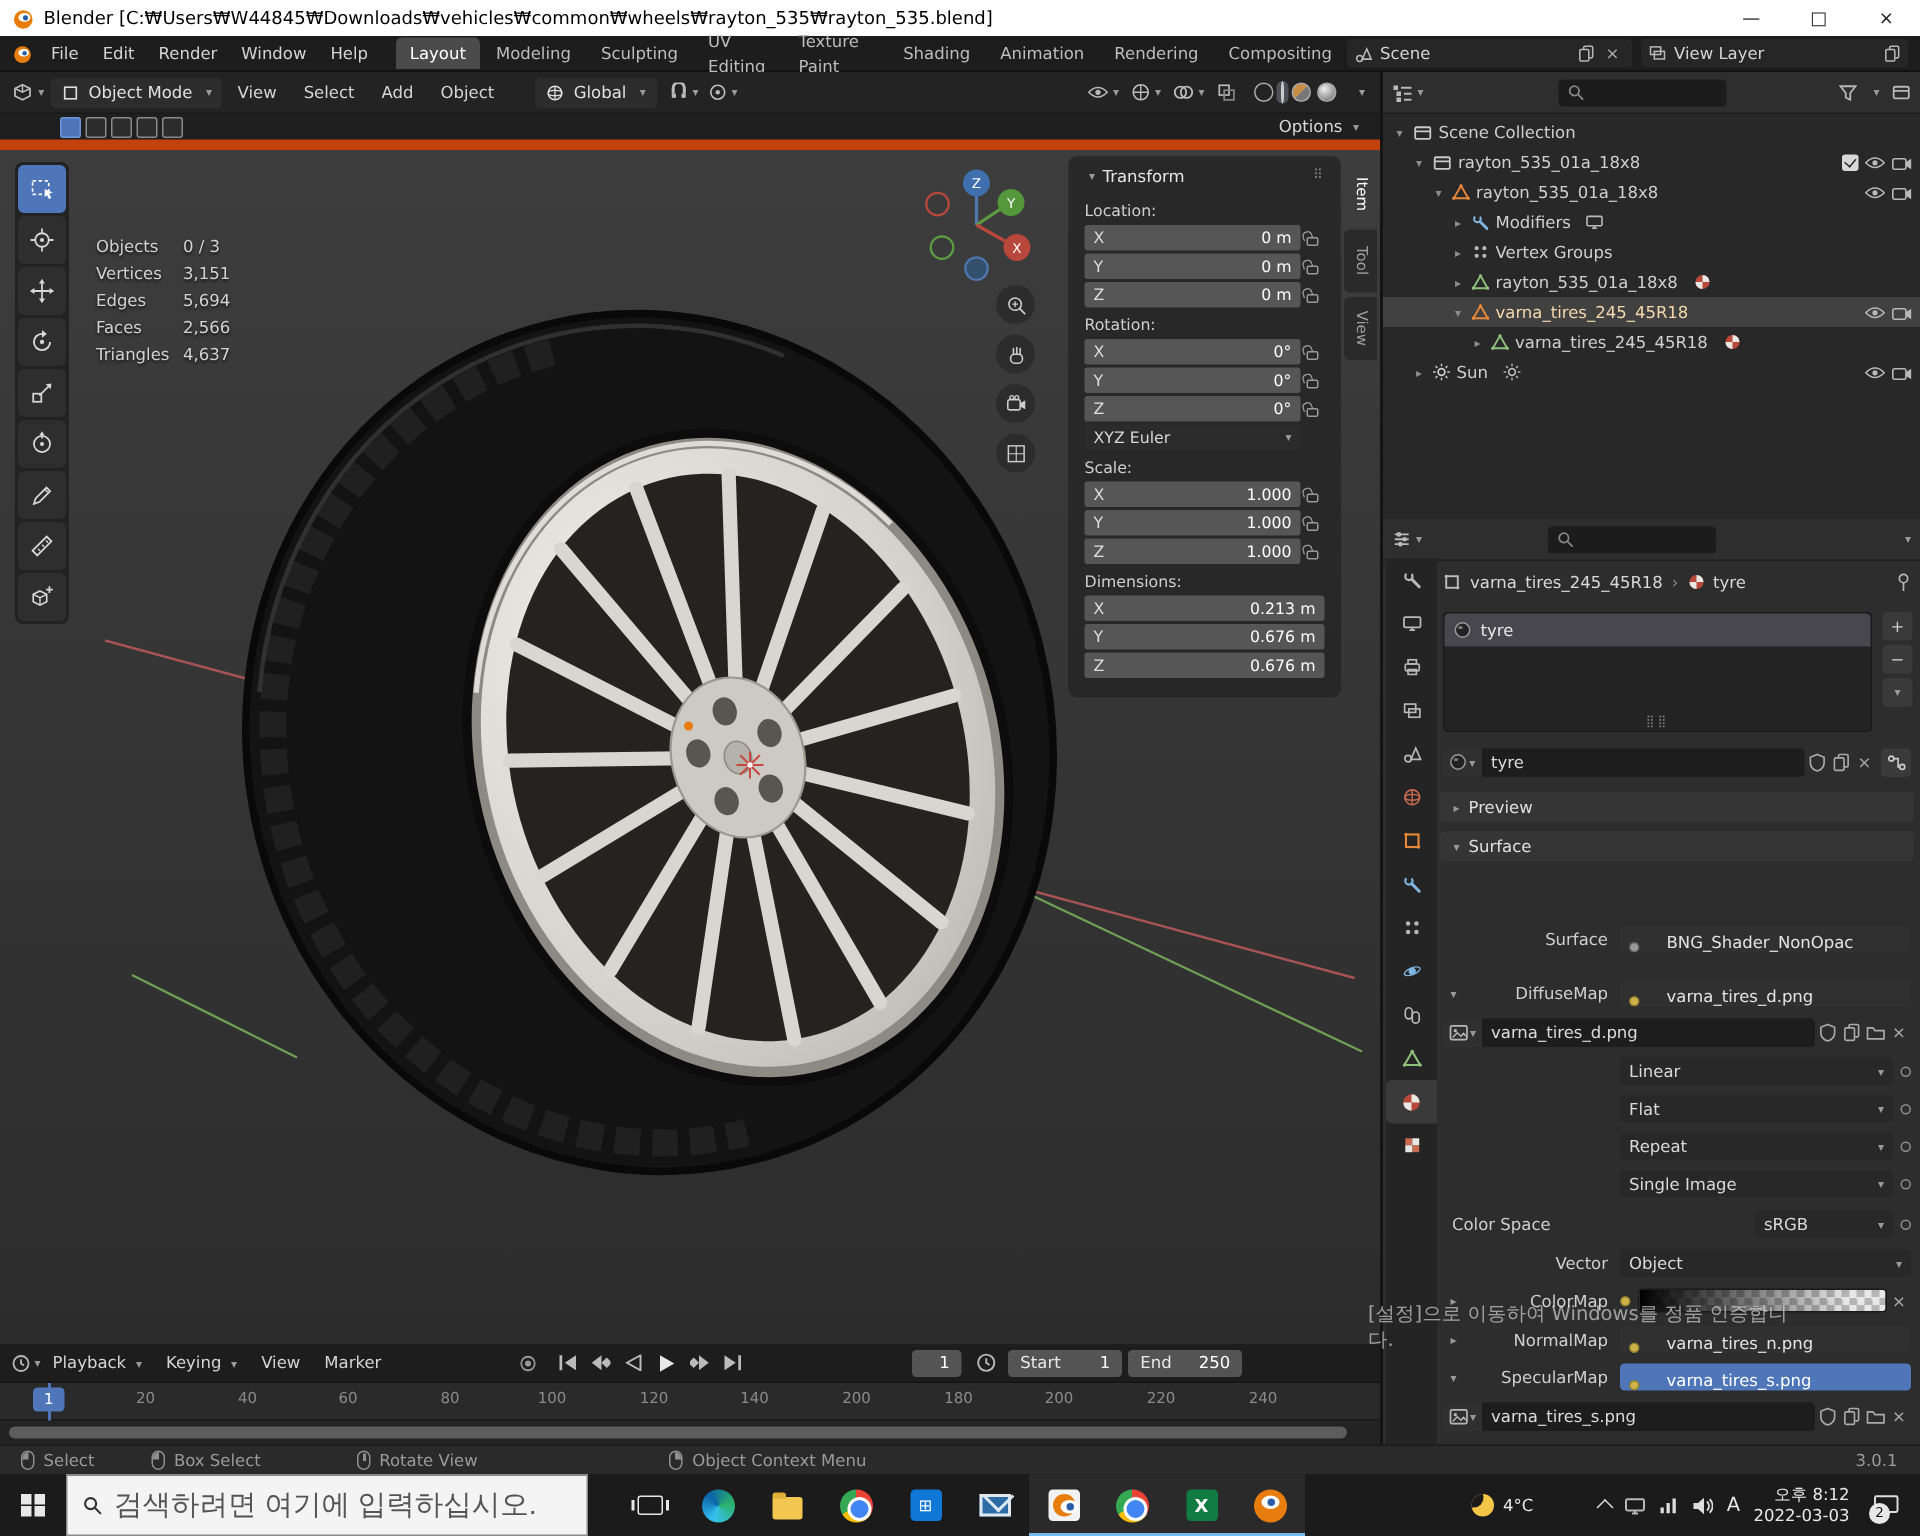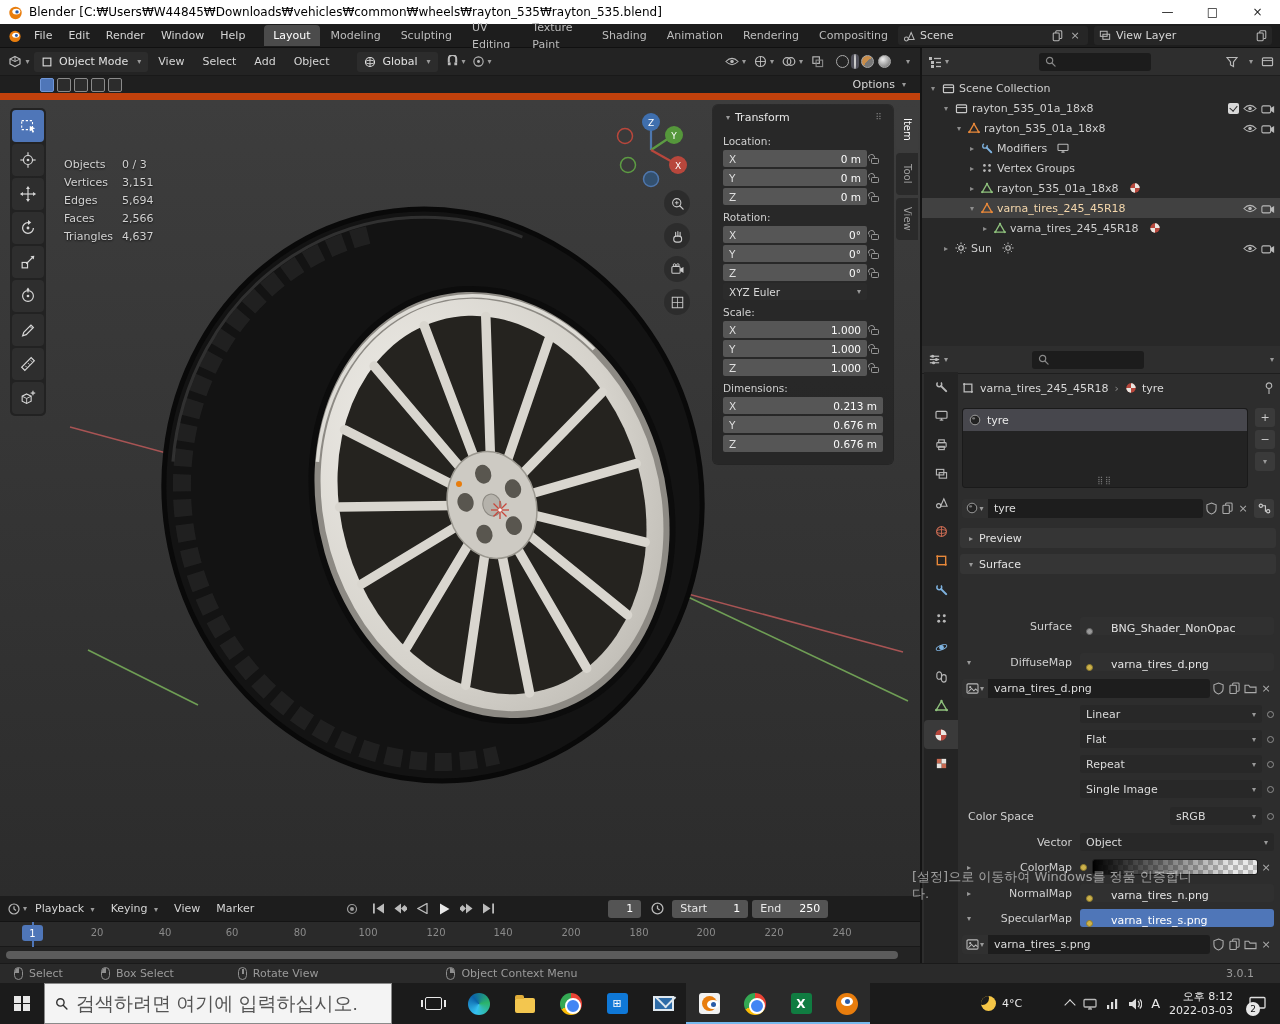--- a/index.html
+++ b/index.html
@@ -1421,21 +1421,21 @@
         <span>Box Select</span>
       </span>
     <span class="sb-item" style="margin-left:64px">
         <span class="mouse mM"></span>
         <span>Rotate View</span>
       </span>
     <span class="sb-item" style="margin-left:128px">
         <span class="mouse mR"></span>
         <span>Object Context Menu</span>
       </span>
-    <span style="margin-left:auto;margin-right:26px">3.0.1</span>
+    <span style="margin-left:auto;margin-right:15px">3.0.1</span>
   </div>
 
   <div id="watermark" class="abs">
     <div class="w2">[설정]으로 이동하여 Windows를 정품 인증합니</div>
     <div class="w2">다.</div>
   </div>
 
   <div id="taskbar" class="abs">
     <div id="startbtn">
       <span class="winlogo">

